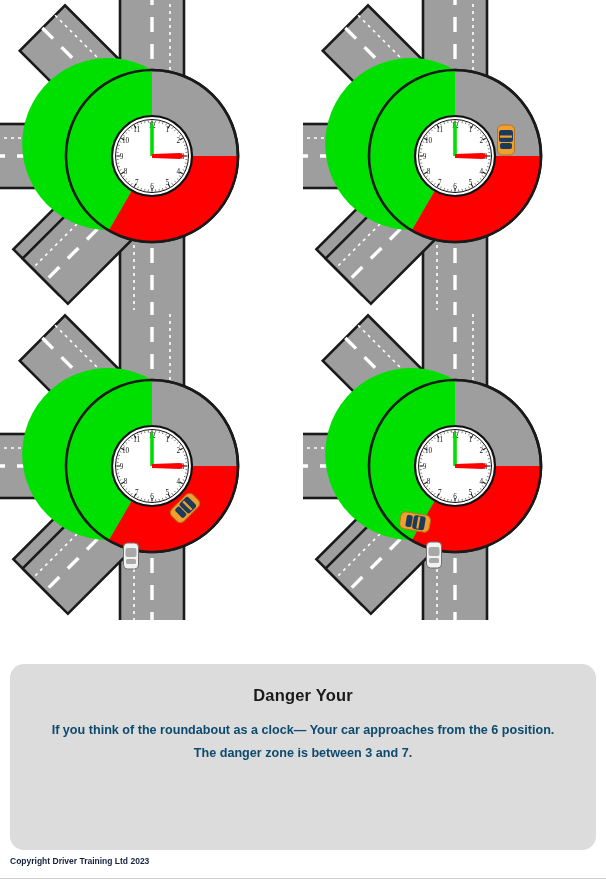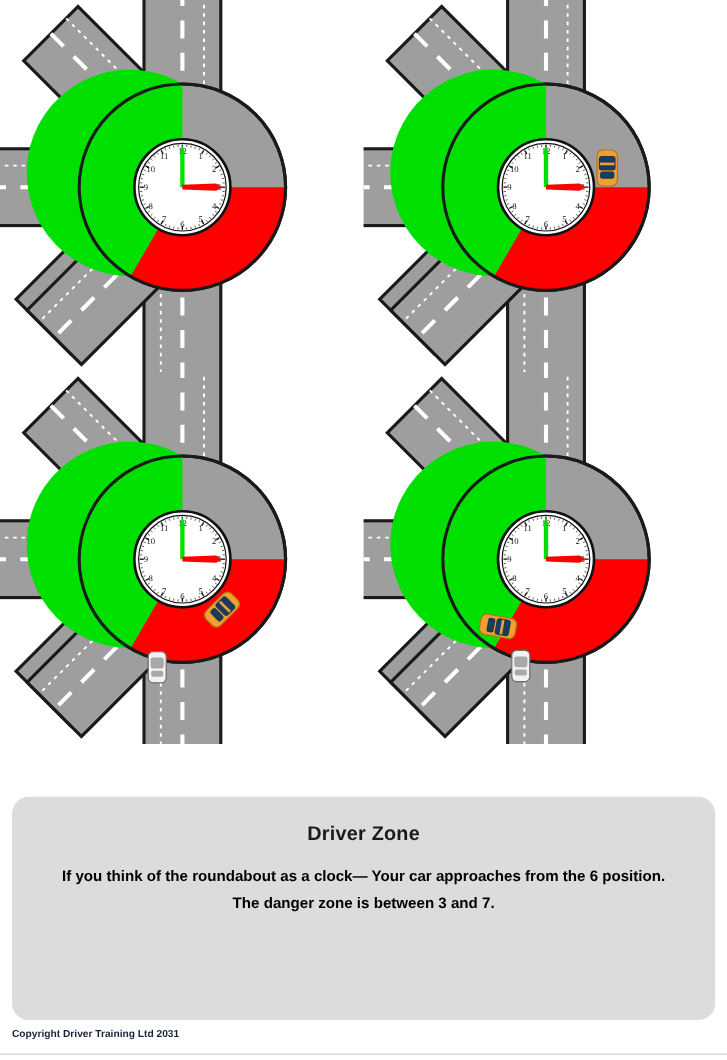--- a/index.html
+++ b/index.html
@@ -40,21 +40,21 @@
     font-size: 16.5px;
     font-weight: bold;
     color: #1a1a1a;
     margin: 4px 0 2px 0;
     letter-spacing: .2px;
   }
   .info-para {
     text-align: center;
     font-size: 12.6px;
     font-weight: bold;
-    color: #000000;
+    color: #0c4a6e;
     line-height: 1.85;
     margin: 14px 14px 0 14px;
   }
   #copyright {
     position: absolute;
     left: 10px; top: 856px;
     font-size: 8.5px;
     font-weight: bold;
     color: #16213a;
   }
@@ -516,20 +516,20 @@
           <rect x="-7.5" y="-13" width="15" height="26" rx="4" fill="#f2f2f2" stroke="#6e6e6e" stroke-width="1"></rect>
           <rect x="-5.5" y="-8" width="11" height="9" rx="2" fill="#a8a8a8"></rect>
           <rect x="-5" y="3" width="10" height="5" rx="1.5" fill="#a8a8a8"></rect>
         </g>
       </svg>
     </div>
 
   </div>
 
   <div id="info-card">
-    <div id="info-title">Driver Zone</div>
+    <div id="info-title">Danger Your</div>
     <p class="info-para">If you think of the roundabout as a clock— Your car approaches from the 6 position. The danger zone is between 3 and 7.</p>
   </div>
 
-  <div id="copyright">Copyright Driver Training Ltd 2031</div>
+  <div id="copyright">Copyright Driver Training Ltd 2023</div>
   <div id="bottom-rule"></div>
 
 </div>
 
 </body></html>

